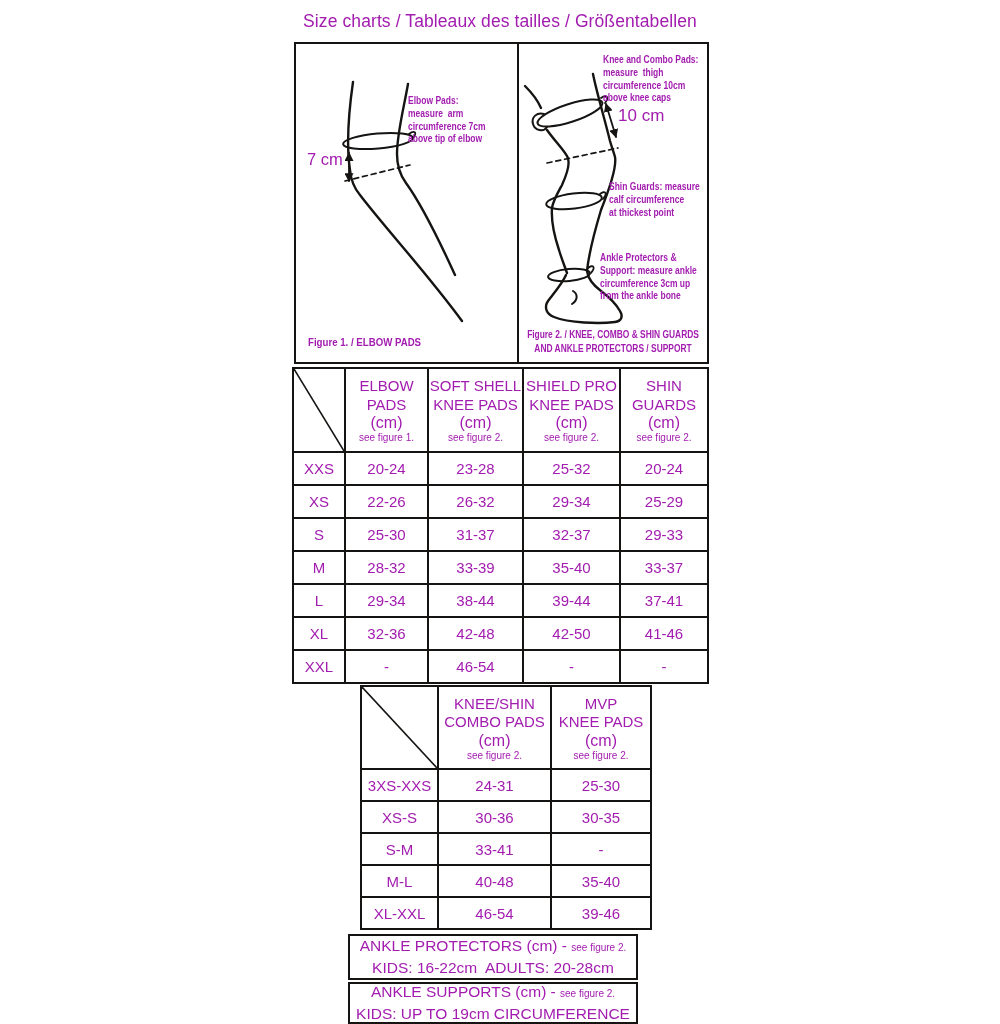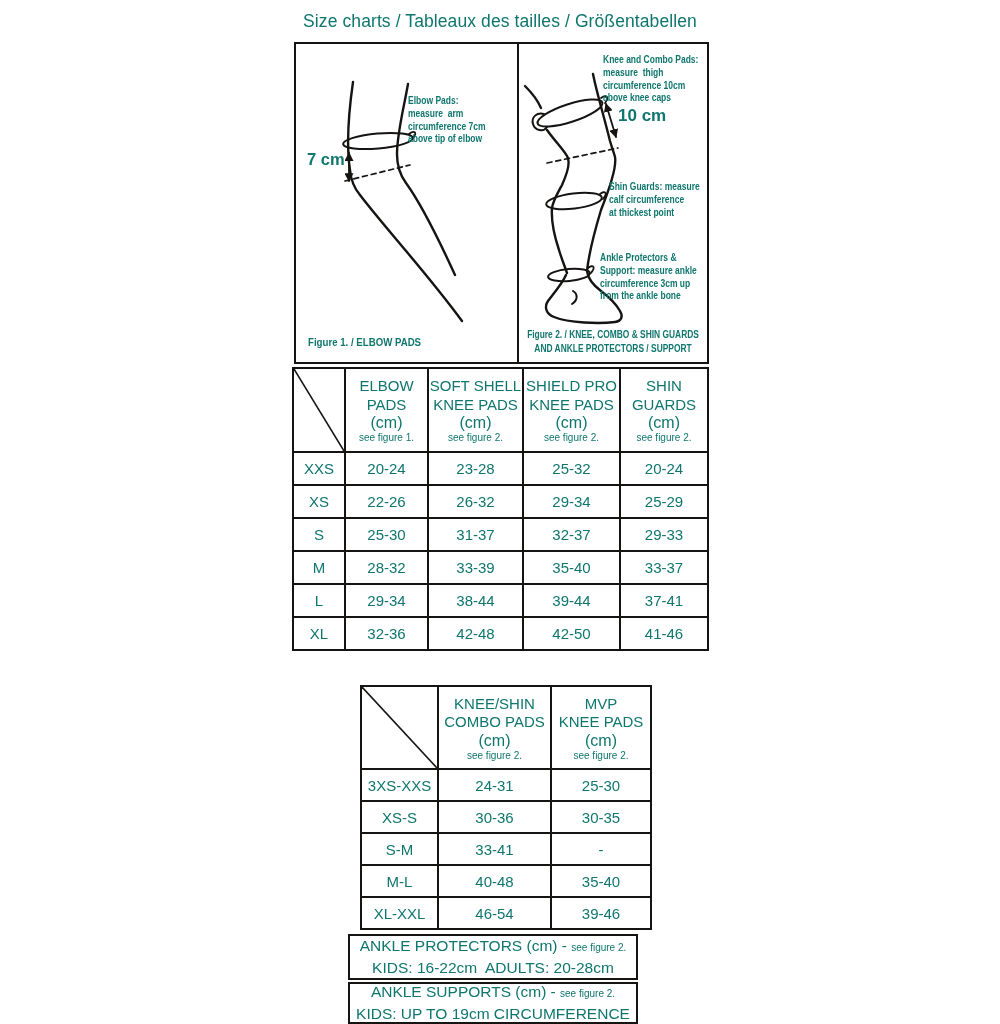--- a/index.html
+++ b/index.html
@@ -1,39 +1,39 @@
 <!DOCTYPE html>
 <html><head>
 <meta charset="utf-8">
 <style>
   * { margin:0; padding:0; box-sizing:border-box; }
   html,body { background:#ffffff; }
   body { width:1000px; height:1024px; overflow:hidden; }
   .page {
     position:relative; width:1000px; height:1024px; background:#fff;
-    font-family:"Liberation Sans", sans-serif; color:#0f766e;
+    font-family:"Liberation Sans", sans-serif; color:#a21caf;
   }
   .title {
     position:absolute; top:11px; left:0; width:100%;
     text-align:center; font-size:17.5px; font-weight:400; letter-spacing:.1px;
   }
   
   .figbox {
     position:absolute; left:294px; top:42px; width:415px; height:322px;
     border:2px solid #161412; display:flex; background:#fff;
   }
   .panel { position:relative; height:100%; }
   .fig1 { width:223px; border-right:2px solid #161412;padding-left:20px; }
   .fig2 { flex:1;padding-left:24px; }
   .fig-svg { position:absolute; left:0; top:0; width:100%; height:100%; }
   .ann {
     position:absolute; font-size:10px; font-weight:700; line-height:12.8px;
     white-space:pre; transform:scaleX(.85); transform-origin:0 0;
   }
-  .measure { position:absolute; font-size:16.5px; font-weight:700; white-space:pre;text-align:center; }
+  .measure { position:absolute; font-size:16.5px; font-weight:400; white-space:pre;text-align:center; }
   .caption { position:absolute; font-size:10.5px; font-weight:700; white-space:pre; }
   .caption-1 { left:12px; bottom:14px; transform:scaleX(.92); transform-origin:0 100%; }
   .caption-2 {
     left:50%; bottom:7px; text-align:center; line-height:13.5px;
     transform:translateX(-50%) scaleX(.8); transform-origin:50% 100%;
   }
   
   table.tbl {
     position:absolute; border-collapse:collapse; table-layout:fixed; background:#fff;
   }
@@ -215,20 +215,27 @@
         <td class="val-cell">39-44</td>
         <td class="val-cell">37-41</td>
       </tr>
       <tr class="data-row">
         <td class="size-cell">XL</td>
         <td class="val-cell">32-36</td>
         <td class="val-cell">42-48</td>
         <td class="val-cell">42-50</td>
         <td class="val-cell">41-46</td>
       </tr>
+      <tr class="data-row">
+        <td class="size-cell">XXL</td>
+        <td class="val-cell">-</td>
+        <td class="val-cell">46-54</td>
+        <td class="val-cell">-</td>
+        <td class="val-cell">-</td>
+      </tr>
     </tbody>
   </table>
 
   <table class="tbl combo-tbl">
     <colgroup>
       <col style="width:77px">
         <col style="width:113px">
         <col style="width:100px">
     </colgroup>
     <tbody>

